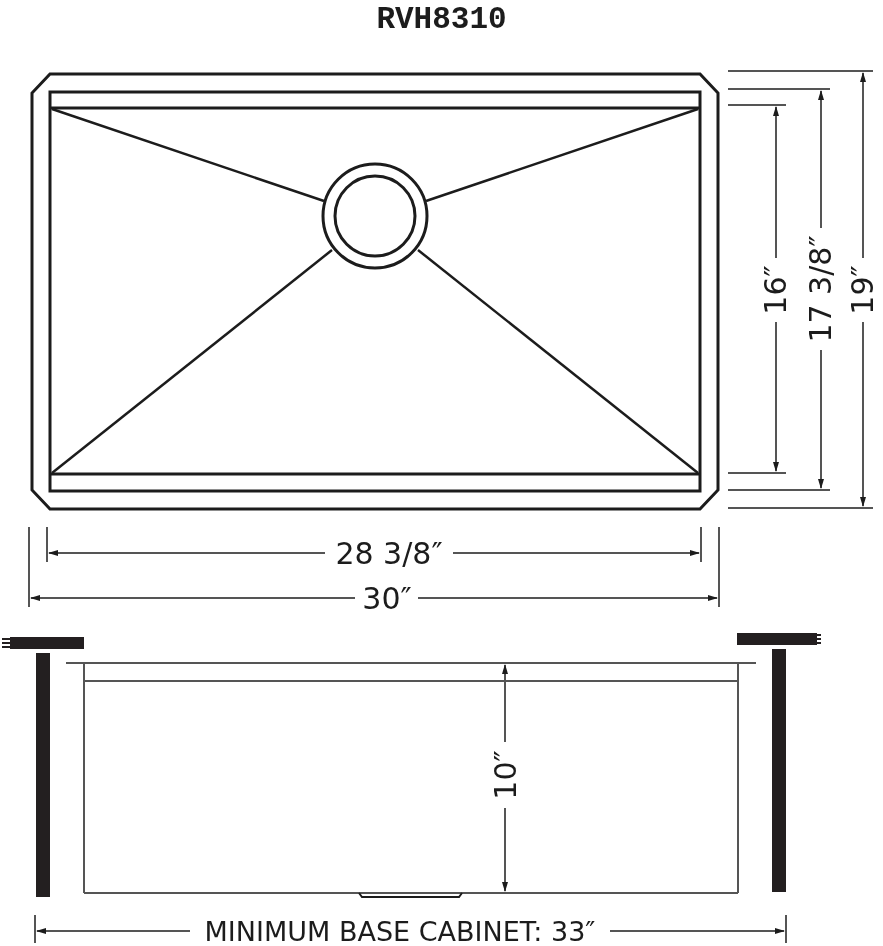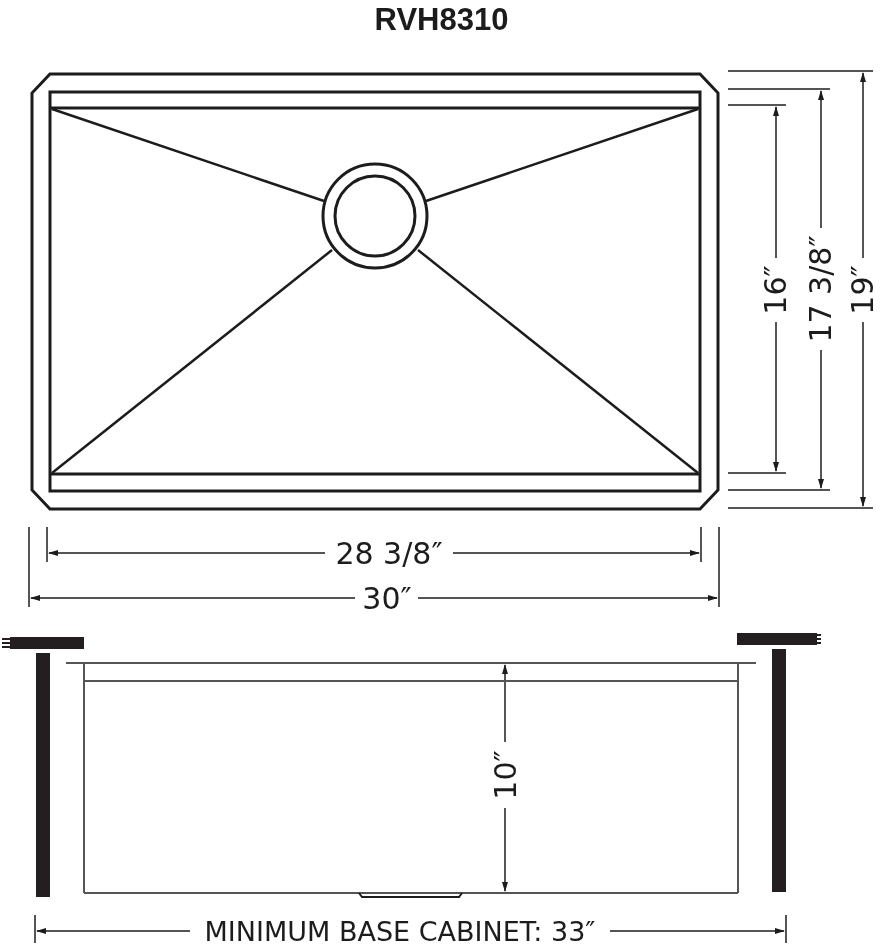--- a/index.html
+++ b/index.html
@@ -1,19 +1,19 @@
 <!DOCTYPE html>
 <html><head>
   <meta charset="utf-8">
   <style>
     html, body { margin: 0; padding: 0; background: #ffffff; }
     body { width: 883px; height: 946px; overflow: hidden; position: relative;
            font-family: "Liberation Sans", "DejaVu Sans", sans-serif; color: #1a1a1a; }
     .title { position: absolute; top: 2px; left: 0; width: 883px; text-align: center;
-             font-family: Liberation Sans, sans-serif; font-weight: bold;
+             font-family: Liberation Mono, monospace; font-weight: bold;
              font-size: 31px; letter-spacing: 0px; color: #1c1c1c; }
     svg { position: absolute; top: 0; left: 0; }
     .dim-text { font-family: "DejaVu Sans", "Liberation Sans", sans-serif; fill: #1c1c1c; }
   </style>
 </head>
 <body>
 
 <div class="title">RVH8310</div>
 
 <svg width="883" height="946" viewBox="0 0 883 946">

